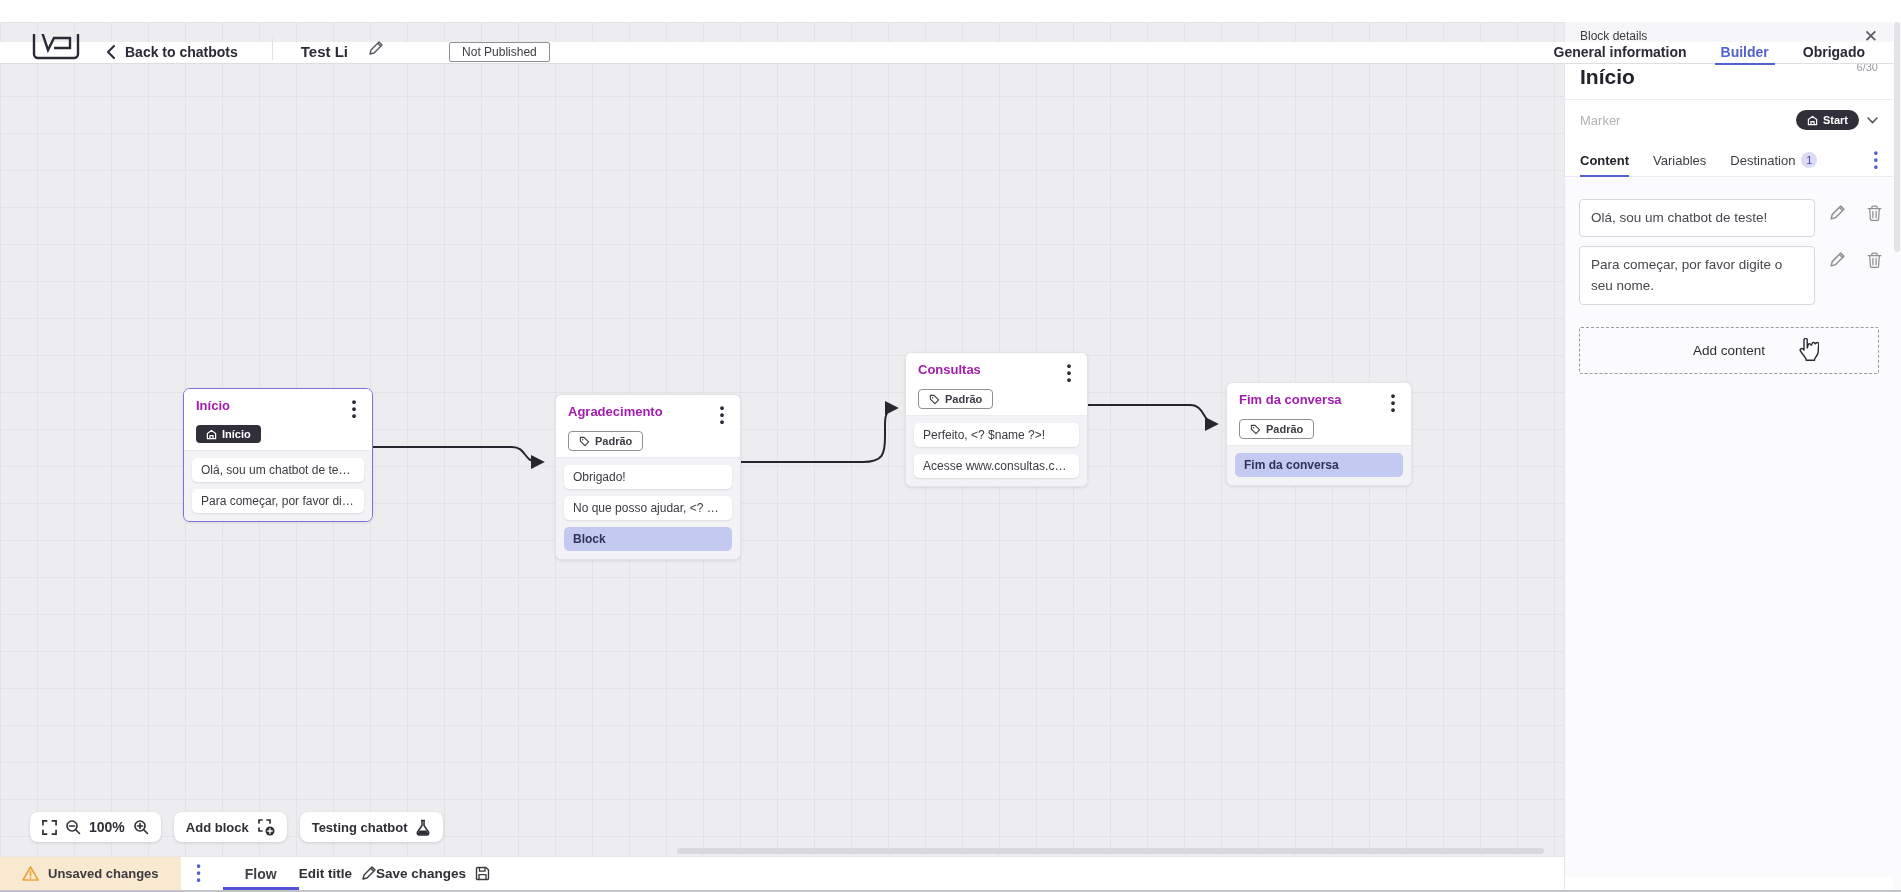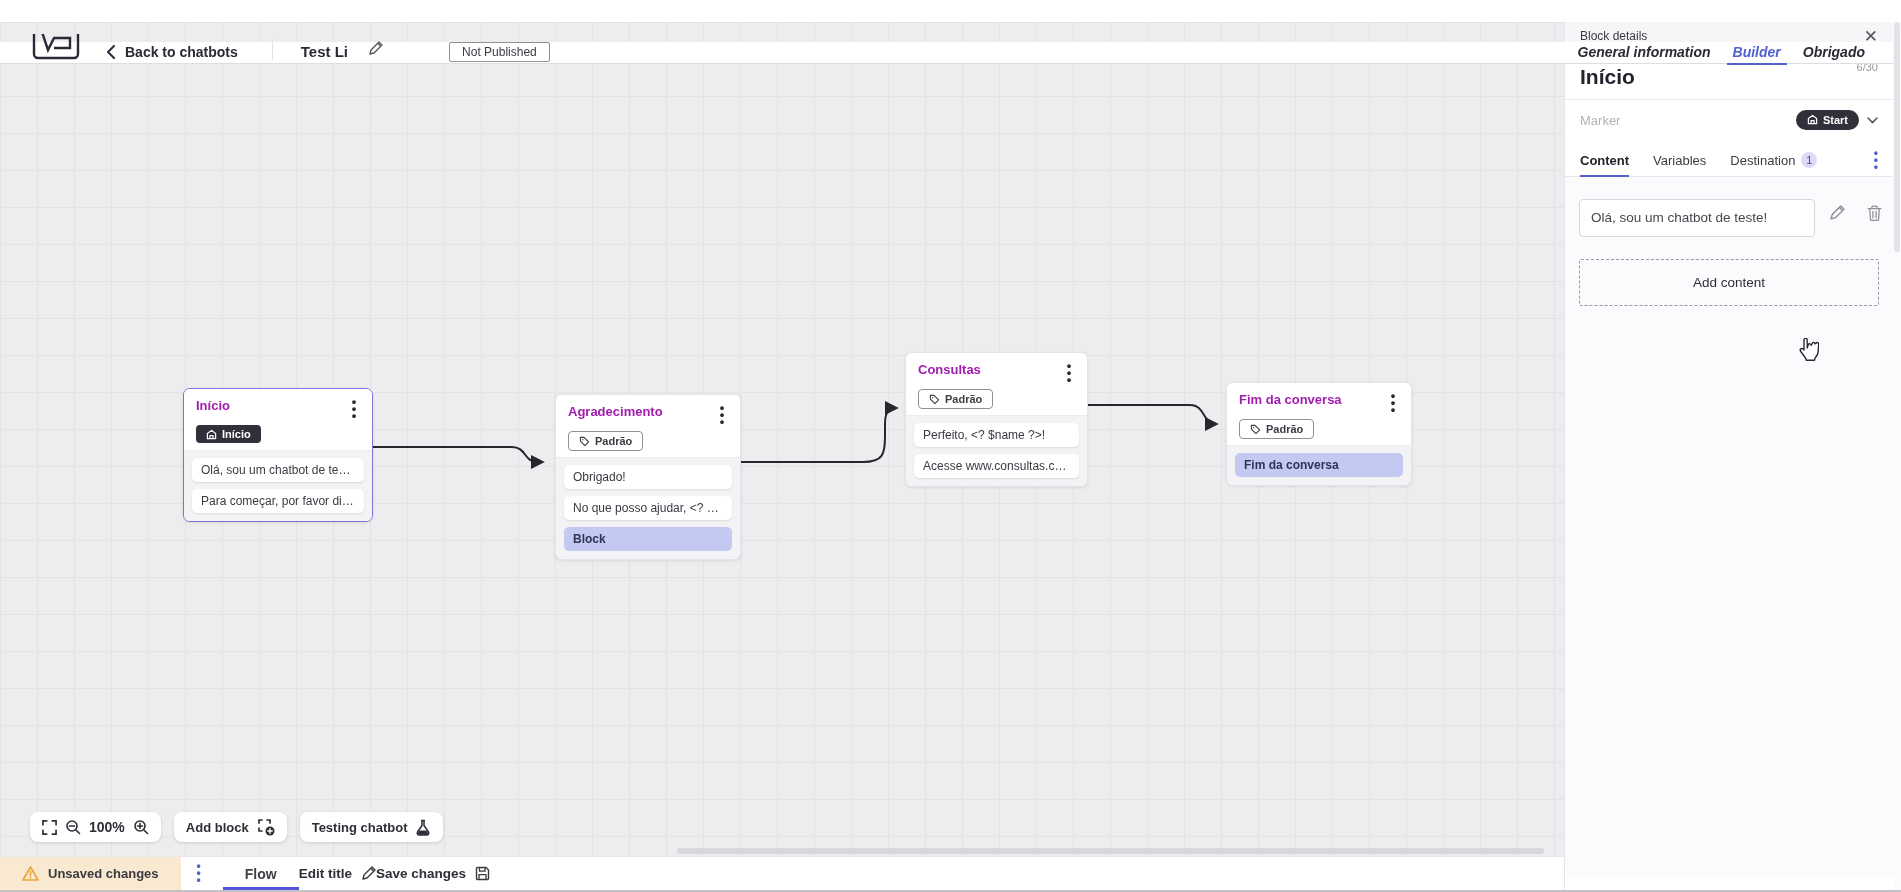--- a/index.html
+++ b/index.html
@@ -8,21 +8,21 @@
 
   
   .topbar { position:absolute; left:0; top:0; width:1901px; height:22px; background:#fff; border-bottom:1px solid #dddde2; display:flex; align-items:flex-end; overflow:visible; z-index:30;margin-top:42px; }
   .topbar-left { display:flex; align-items:flex-end; gap:10px; padding:0 0 3px 30px; }
   .logo { width:52px; height:30px; margin-bottom:-4px; position:relative; }
   .back-btn { display:flex; align-items:center; gap:10px; margin-left:14px; font-size:14px; font-weight:bold; color:#2b2936; cursor:pointer; }
   .tb-sep { width:1px; height:22px; background:#e2e2e6; margin:0 18px 0 24px; }
   .bot-title { font-size:15px; font-weight:bold; color:#2b2936; }
   .pencil-ic { color:#55555e; margin-left:10px; }
   .status-pill { margin-left:56px; border:1px solid #8f8f97; border-radius:2px; padding:2px 12px; font-size:12px; color:#3c3c44; background:#fff; margin-bottom:-2px; }
-  .topbar-tabs { position:absolute; right:8px; top:0; height:22px; display:flex; align-items:flex-end; gap:22px; padding-right:28px;font-style:italic; }
+  .topbar-tabs { position:absolute; right:8px; top:0; height:22px; display:flex; align-items:flex-end; gap:34px; padding-right:28px; }
   .top-tab { font-size:14px; font-weight:bold; color:#2b2936; padding-bottom:4px; position:relative; cursor:pointer; }
   .top-tab.active { color:#5161ce; }
   .top-tab.active::after { content:""; position:absolute; left:-6px; right:-6px; bottom:-1px; height:2px; background:#5161ce; }
 
   
   .canvas { position:absolute; left:0; top:22px; width:1564px; height:834px;
     background-color:#ededef;
     background-image:linear-gradient(#e3e3e6 1px, transparent 1px), linear-gradient(90deg,#e3e3e6 1px, transparent 1px);
     background-size:37px 37px; }
   .wires { position:absolute; left:0; top:0; width:1564px; height:834px; pointer-events:none; }
@@ -54,21 +54,21 @@
   .panel { position:absolute; left:1564px; top:22px; width:329px; height:870px; background:#fbfbfd; border-left:1px solid #e6e6ea; z-index:20; }
   .panel-header { height:29px; background:#f6f6f8; display:flex; align-items:center; justify-content:space-between; padding:0 15px; border-bottom:1px solid #ededf0; }
   .panel-header-label { font-size:12px; color:#3a3a42; }
   .close-x { font-size:17px; color:#55555e; cursor:pointer; line-height:1; }
   .panel-title-wrap { background:#fff; padding:14px 15px 10px 15px; border-bottom:1px solid #ececf0; position:relative; }
   .panel-title { font-size:21px; font-weight:bold; color:#23232b; }
   .counter { position:absolute; right:15px; top:10px; font-size:11px; color:#9a9aa2; }
   .marker-row { background:#fff; display:flex; align-items:center; justify-content:space-between; padding:10px 15px 12px 15px; }
   .marker-label { font-size:13px; color:#b2b2b8; }
   .marker-value { display:flex; align-items:center; gap:8px; }
-  .start-pill { display:inline-flex; gap:5px; background:#302f3a; color:#fff; font-size:11px; font-weight:bold; border-radius:11px; padding:4px 11px; cursor:pointer; }
+  .start-pill { display:inline-flex; align-items:center; gap:5px; background:#302f3a; color:#fff; font-size:11px; font-weight:bold; border-radius:11px; padding:4px 11px; cursor:pointer; }
   .chev { color:#55555e; }
   .panel-tabs { background:#fff; display:flex; align-items:center; gap:24px; padding:6px 15px 0 15px; border-bottom:1px solid #e8e8ec; position:relative; }
   .p-tab { font-size:13px; color:#3c3c44; padding:4px 0 8px 0; position:relative; cursor:pointer; display:flex; align-items:center; gap:6px; }
   .p-tab.active { color:#23232b; font-weight:bold; }
   .p-tab.active::after { content:""; position:absolute; left:0; right:0; bottom:-1px; height:2px; background:#5161ce; }
   .count-badge { width:16px; height:16px; border-radius:50%; background:#dcdaf6; color:#44449a; font-size:11px; display:flex; align-items:center; justify-content:center; }
   .panel-kebab { position:absolute; right:15px; top:8px; color:#5161ce; font-weight:bold; font-size:12px; line-height:.6; text-align:center; cursor:pointer; }
   .panel-kebab span { display:block; }
   .panel-content { padding:22px 14px 0 14px; }
   .content-row { display:flex; align-items:flex-start; gap:14px; margin-bottom:9px; }
@@ -316,20 +316,33 @@
         <svg width="16" height="16" viewBox="0 0 15 15">
             <path d="M2 13 l1-4 8-8 3 3-8 8z M10 2.5 l2.5 2.5" fill="none" stroke="#8f8f97" stroke-width="1.4" stroke-linejoin="round"></path>
           </svg>
       </span>
       <span class="row-ic trash">
         <svg width="15" height="16" viewBox="0 0 14 15">
             <path d="M1 3.5 h12 M4.5 3.5 V2 a1 1 0 0 1 1-1 h3 a1 1 0 0 1 1 1 v1.5 M2.5 3.5 l.7 10 a1 1 0 0 0 1 .9 h5.6 a1 1 0 0 0 1-.9 l.7-10 M5.5 6 v6 M8.5 6 v6" fill="none" stroke="#8f8f97" stroke-width="1.2" stroke-linecap="round"></path>
           </svg>
       </span>
     </div>
+    <div class="content-row">
+      <div class="content-box">Para começar, por favor digite o seu nome.</div>
+      <span class="row-ic">
+        <svg width="16" height="16" viewBox="0 0 15 15">
+            <path d="M2 13 l1-4 8-8 3 3-8 8z M10 2.5 l2.5 2.5" fill="none" stroke="#8f8f97" stroke-width="1.4" stroke-linejoin="round"></path>
+          </svg>
+      </span>
+      <span class="row-ic trash">
+        <svg width="15" height="16" viewBox="0 0 14 15">
+            <path d="M1 3.5 h12 M4.5 3.5 V2 a1 1 0 0 1 1-1 h3 a1 1 0 0 1 1 1 v1.5 M2.5 3.5 l.7 10 a1 1 0 0 0 1 .9 h5.6 a1 1 0 0 0 1-.9 l.7-10 M5.5 6 v6 M8.5 6 v6" fill="none" stroke="#8f8f97" stroke-width="1.2" stroke-linecap="round"></path>
+          </svg>
+      </span>
+    </div>
     <div class="add-content">Add content</div>
   </div>
   <span class="cursor-hand">
     <svg width="22" height="26" viewBox="0 0 22 26">
         <path d="M7 2 a1.6 1.6 0 0 1 3.2 0 V10 l1-3.2 a1.5 1.5 0 0 1 2.9.5 l1.2-2 a1.4 1.4 0 0 1 2.7.6 l1.2-.8 a1.4 1.4 0 0 1 2.5 1 l-.6 8 c-.2 2.6-1.4 4-2.6 5.4-.9 1-1 1.7-1 2.7 H9.2 c0-1.2-.4-2-1.4-3.2 L3.4 13 a1.7 1.7 0 0 1 2.6-2.1 L7 12 z" fill="#fff" stroke="#2b2936" stroke-width="1.4" stroke-linejoin="round"></path>
       </svg>
   </span>
   <div class="panel-footer"></div>
 </div>
 

